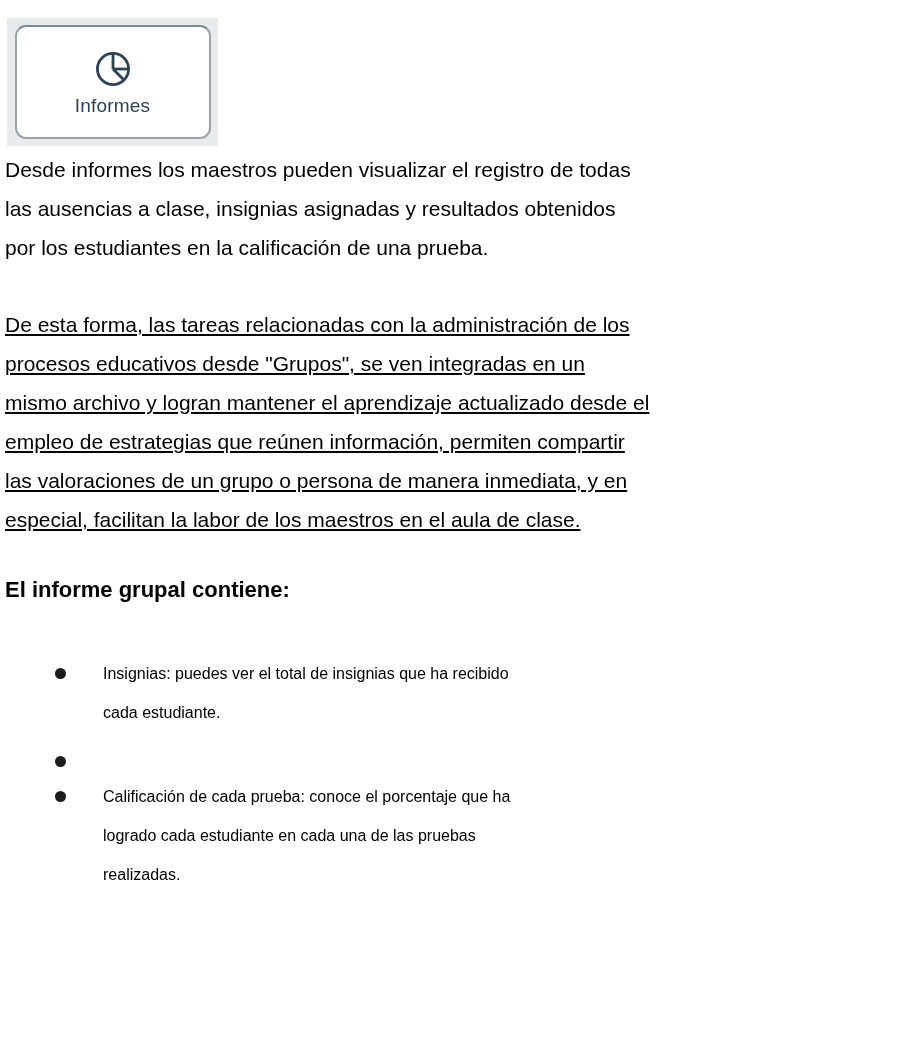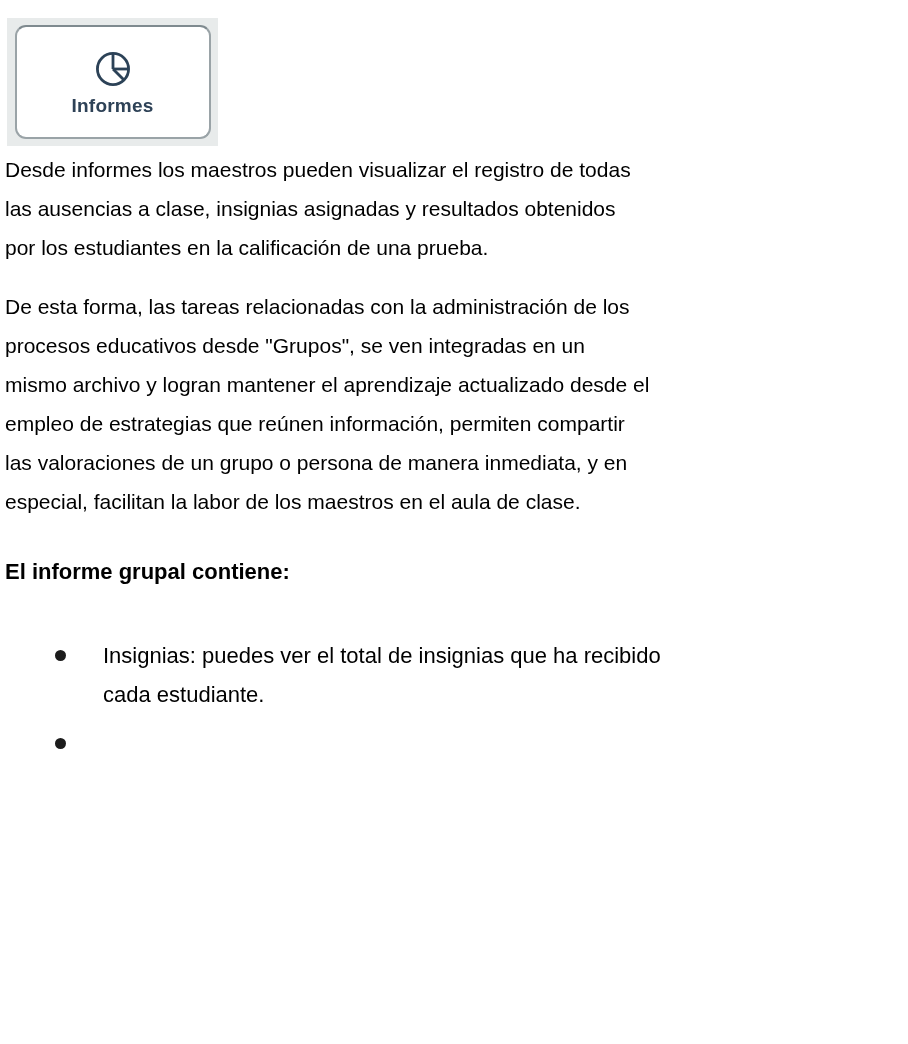--- a/index.html
+++ b/index.html
@@ -34,37 +34,37 @@
     display: flex;
     flex-direction: column;
     align-items: center;
     justify-content: center;
     gap: 5px;
     cursor: pointer;
   }
   .informes-button svg { display: block; }
   .informes-label {
     font-size: 19px;
-    font-weight: 700;
+    font-weight: 400;
     color: #2e4257;
     letter-spacing: 0.2px;
   }
 
   
   .doc-text {
     padding: 0 8px 0 5px;
   }
   p.body-par {
     font-size: 21px;
     line-height: 39px;
     white-space: pre-line;
     margin: 0;
   }
   #par1 { margin-top: 4px; }
-  #par2 { margin-top: 20px; }
+  #par2 { margin-top: 38px; text-decoration: underline; }
   h2.section-heading {
     font-size: 22px;
     line-height: 39px;
     font-weight: bold;
     margin: 31px 0 15px 0;
   }
   ul.informe-list {
     list-style: none;
     margin: 45px 0 0 0;
     padding: 0;
@@ -77,21 +77,21 @@
   ul.informe-list li + li { margin-top: 10px; }
   .bullet {
     flex: 0 0 auto;
     width: 11px;
     height: 11px;
     border-radius: 50%;
     background: #1c1c1c;
     margin: 14px 37px 0 50px;
   }
   .li-text {
-    font-size: 22px;
+    font-size: 16px;
     line-height: 39px;
     white-space: pre-line;
   }
 </style>
 </head>
 <body>
 
 <div>
 
   <div class="button-region">
@@ -123,16 +123,22 @@
 
     <ul class="informe-list">
       <li>
         <span class="bullet"></span>
         <span class="li-text">Insignias: puedes ver el total de insignias que ha recibido
 cada estudiante.</span>
       </li>
       <li>
         <span class="bullet"></span>
       </li>
+      <li>
+        <span class="bullet"></span>
+        <span class="li-text">Calificación de cada prueba: conoce el porcentaje que ha
+logrado cada estudiante en cada una de las pruebas
+realizadas.</span>
+      </li>
     </ul>
   </div>
 
 </div>
 
 </body></html>

